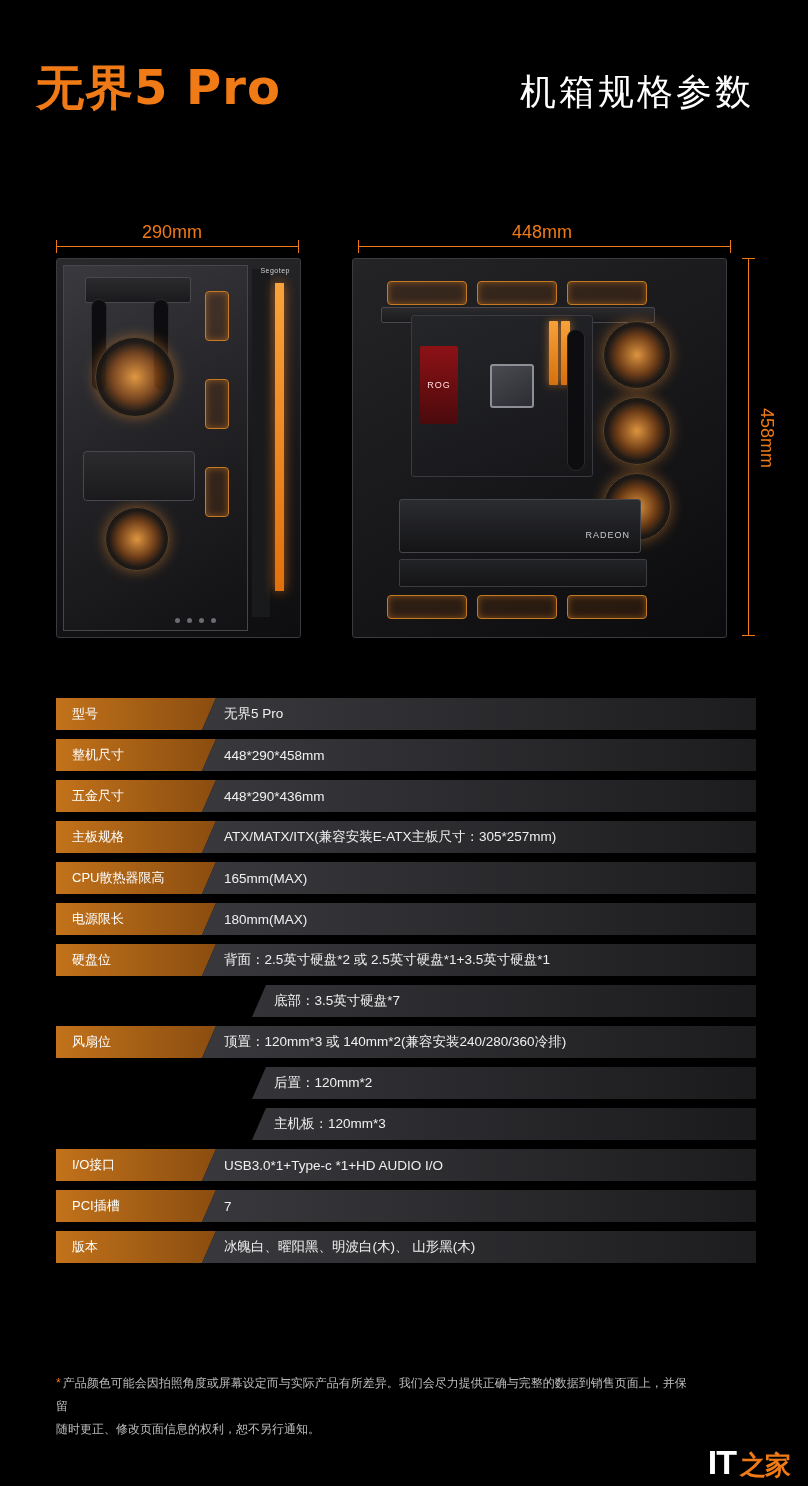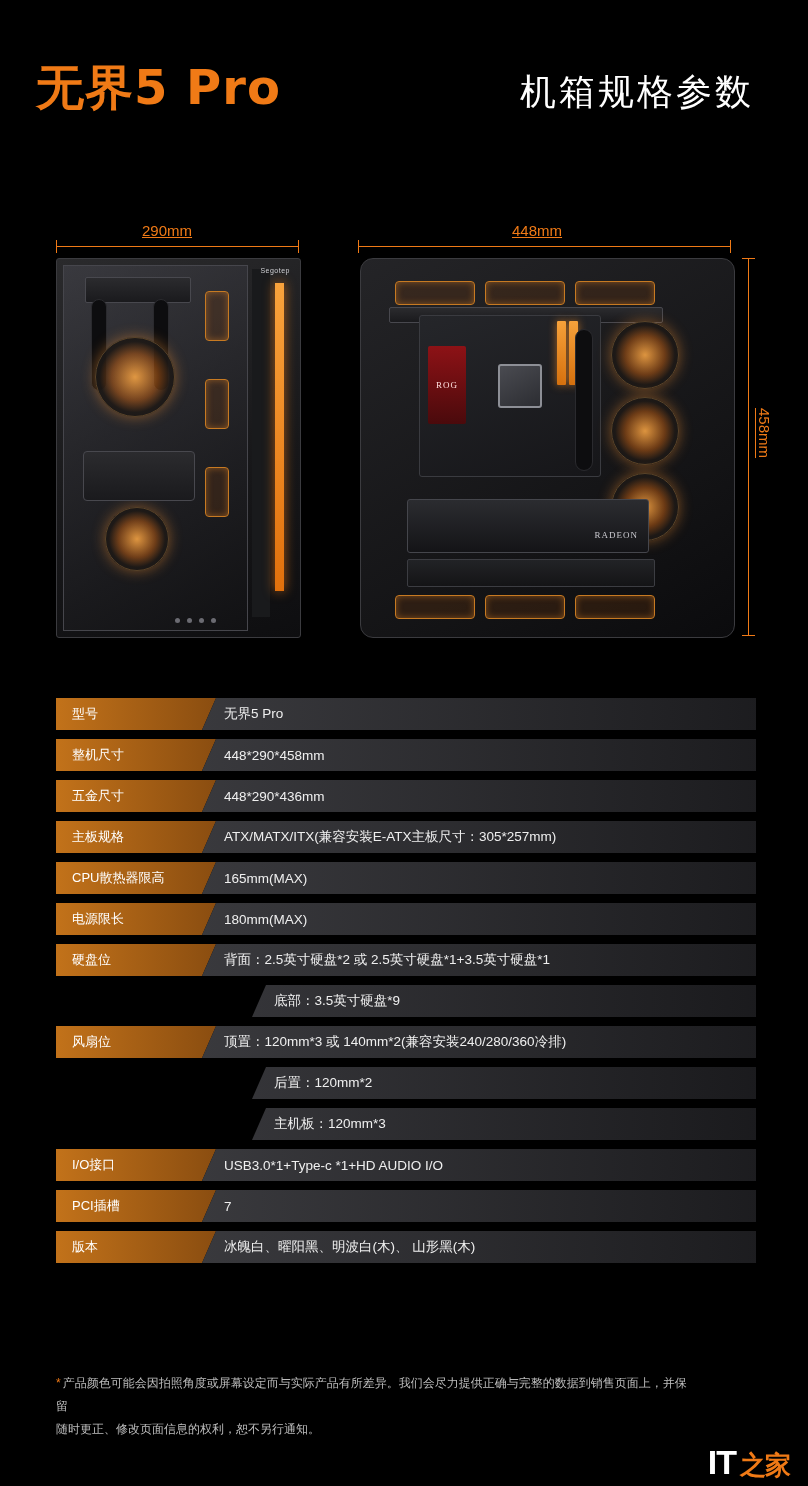--- a/index.html
+++ b/index.html
@@ -47,22 +47,21 @@
     top: 222px;
     left: 0;
     width: 808px;
     height: 440px;
   }
 
   
   .dim-label {
     position: absolute;
     color: #f07a16;
-    font-size: 15px;
-    text-decoration: underline;
+    font-size: 18px;
   }
   .dim-line-h {
     position: absolute;
     height: 1px;
     background: #f07a16;
   }
   .dim-line-v {
     position: absolute;
     width: 1px;
     background: #f07a16;
@@ -147,29 +146,28 @@
   }
   .io-dots span {
     width: 5px; height: 5px; border-radius: 50%;
     background: #6b6b72;
     display: block;
   }
 
   
   .case-right {
     position: absolute;
-    left: 360px;
+    left: 352px;
     top: 36px;
     width: 373px;
     height: 378px;
     background: linear-gradient(150deg,#242427 0%, #131315 70%, #0b0b0d 100%);
     border: 1px solid #3b3b3f;
-    border-radius: 13px;
+    border-radius: 3px;
     overflow: hidden;
-    font-family: Liberation Serif, serif;
   }
   .mobo {
     position: absolute;
     left: 58px; top: 56px;
     width: 180px; height: 160px;
     background: linear-gradient(160deg,#25262a,#161619);
     border: 1px solid #3a3b40;
     border-radius: 3px;
   }
   .mobo .cpu {
@@ -411,21 +409,21 @@
     <div class="spec-row">
       <div class="spec-label">电源限长</div>
       <div class="spec-value">180mm(MAX)</div>
     </div>
     <div class="spec-row">
       <div class="spec-label">硬盘位</div>
       <div class="spec-value">背面：2.5英寸硬盘*2 或 2.5英寸硬盘*1+3.5英寸硬盘*1</div>
     </div>
     <div class="spec-row">
       <div class="spec-label empty"></div>
-      <div class="spec-value indent">底部：3.5英寸硬盘*9</div>
+      <div class="spec-value indent">底部：3.5英寸硬盘*7</div>
     </div>
     <div class="spec-row">
       <div class="spec-label">风扇位</div>
       <div class="spec-value">顶置：120mm*3 或 140mm*2(兼容安装240/280/360冷排)</div>
     </div>
     <div class="spec-row">
       <div class="spec-label empty"></div>
       <div class="spec-value indent">后置：120mm*2</div>
     </div>
     <div class="spec-row">

